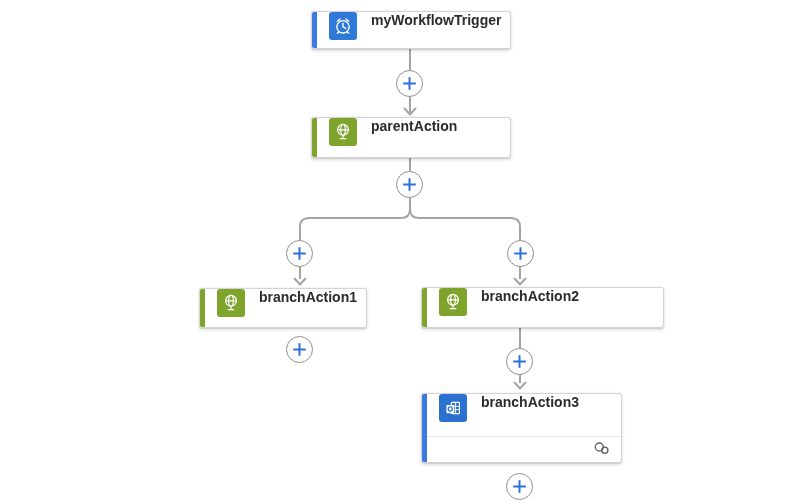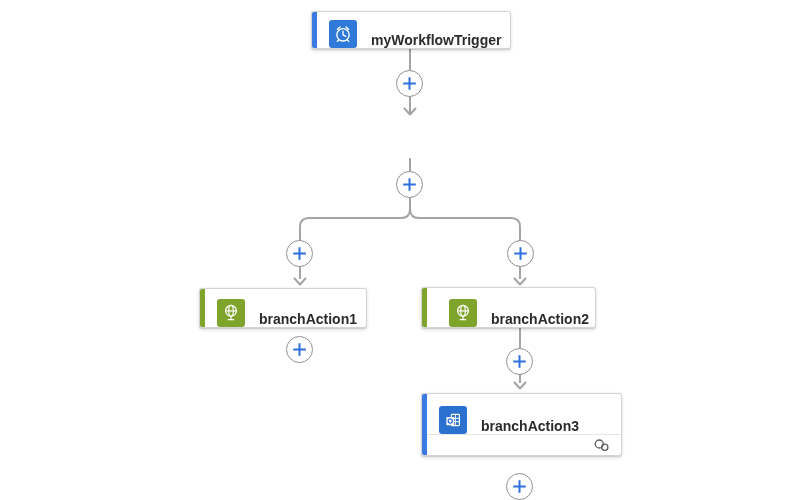--- a/index.html
+++ b/index.html
@@ -29,21 +29,21 @@
     position: absolute;
     background: #ffffff;
     border: 1px solid #d6d4d2;
     border-radius: 3px;
     box-shadow: 0 1.6px 3.6px rgba(0,0,0,0.13), 0 0.3px 0.9px rgba(0,0,0,0.10);
     box-sizing: border-box;
     cursor: pointer;
   }
   .node-main {
     display: flex;
-    align-items: flex-end;
+    align-items: flex-start;
     height: 100%;
   }
   .node .accent {
     position: absolute;
     left: 0;
     top: 0;
     bottom: 0;
     width: 5px;
     border-radius: 2px 0 0 2px;
   }
@@ -125,54 +125,69 @@
           <circle cx="14" cy="15" r="7.2"></circle>
           <path d="M14,10.8 L14,15 L17.2,16.8"></path>
           <path d="M8.9,20.9 L7.3,22.6"></path>
           <path d="M19.1,20.9 L20.7,22.6"></path>
         </svg>
       </div>
       <span class="node-label">myWorkflowTrigger</span>
     </div>
   </div>
 
-
-  <div class="node" style="left:199px; top:288px; width:168px; height:40px;">
+  <div class="node" style="left:311px; top:117px; width:200px; height:41px;">
     <div class="accent accent-green"></div>
     <div class="node-main">
       <div class="node-icon icon-bg-green">
         <svg width="24" height="24" viewBox="0 0 28 28" fill="none" stroke="#ffffff" stroke-width="1.4" stroke-linecap="round">
           <circle cx="14" cy="11.5" r="6.3"></circle>
           <ellipse cx="14" cy="11.5" rx="2.7" ry="6.3"></ellipse>
           <path d="M7.7,11.5 L20.3,11.5"></path>
           <path d="M14,17.8 L14,20.4"></path>
           <path d="M10.8,21.8 L17.2,21.8"></path>
         </svg>
       </div>
-      <span class="node-label">branchAction1</span>
-    </div>
-  </div>
-
-  <div class="node" style="left:421px; top:287px; width:175px; height:41px;padding-left:10px;">
+      <span class="node-label">parentAction</span>
+    </div>
+  </div>
+
+  <div class="node" style="left:199px; top:288px; width:168px; height:40px;">
     <div class="accent accent-green"></div>
     <div class="node-main">
       <div class="node-icon icon-bg-green">
         <svg width="24" height="24" viewBox="0 0 28 28" fill="none" stroke="#ffffff" stroke-width="1.4" stroke-linecap="round">
           <circle cx="14" cy="11.5" r="6.3"></circle>
           <ellipse cx="14" cy="11.5" rx="2.7" ry="6.3"></ellipse>
           <path d="M7.7,11.5 L20.3,11.5"></path>
           <path d="M14,17.8 L14,20.4"></path>
           <path d="M10.8,21.8 L17.2,21.8"></path>
         </svg>
       </div>
+      <span class="node-label">branchAction1</span>
+    </div>
+  </div>
+
+  <div class="node" style="left:421px; top:287px; width:243px; height:41px;">
+    <div class="accent accent-green"></div>
+    <div class="node-main">
+      <div class="node-icon icon-bg-green">
+        <svg width="24" height="24" viewBox="0 0 28 28" fill="none" stroke="#ffffff" stroke-width="1.4" stroke-linecap="round">
+          <circle cx="14" cy="11.5" r="6.3"></circle>
+          <ellipse cx="14" cy="11.5" rx="2.7" ry="6.3"></ellipse>
+          <path d="M7.7,11.5 L20.3,11.5"></path>
+          <path d="M14,17.8 L14,20.4"></path>
+          <path d="M10.8,21.8 L17.2,21.8"></path>
+        </svg>
+      </div>
       <span class="node-label">branchAction2</span>
     </div>
   </div>
 
-  <div class="node node-col" style="left:421px; top:393px; width:201px; height:63px;">
+  <div class="node node-col" style="left:421px; top:393px; width:201px; height:70px;">
     <div class="accent accent-blue"></div>
     <div class="node-main">
       <div class="node-icon icon-bg-outlook">
         <svg width="24" height="24" viewBox="0 0 28 28" fill="none">
           <rect x="12" y="7.5" width="9.5" height="13" rx="1" stroke="#ffffff" stroke-width="1.3"></rect>
           <path d="M12,12 L21.5,12 M12,16 L21.5,16 M16.8,7.5 L16.8,20.5" stroke="#ffffff" stroke-width="1.1"></path>
           <rect x="6.3" y="10.5" width="9" height="9.5" rx="0.8" fill="#ffffff"></rect>
           <circle cx="10.8" cy="15.2" r="2.4" stroke="#2b72d0" stroke-width="1.5"></circle>
         </svg>
       </div>

